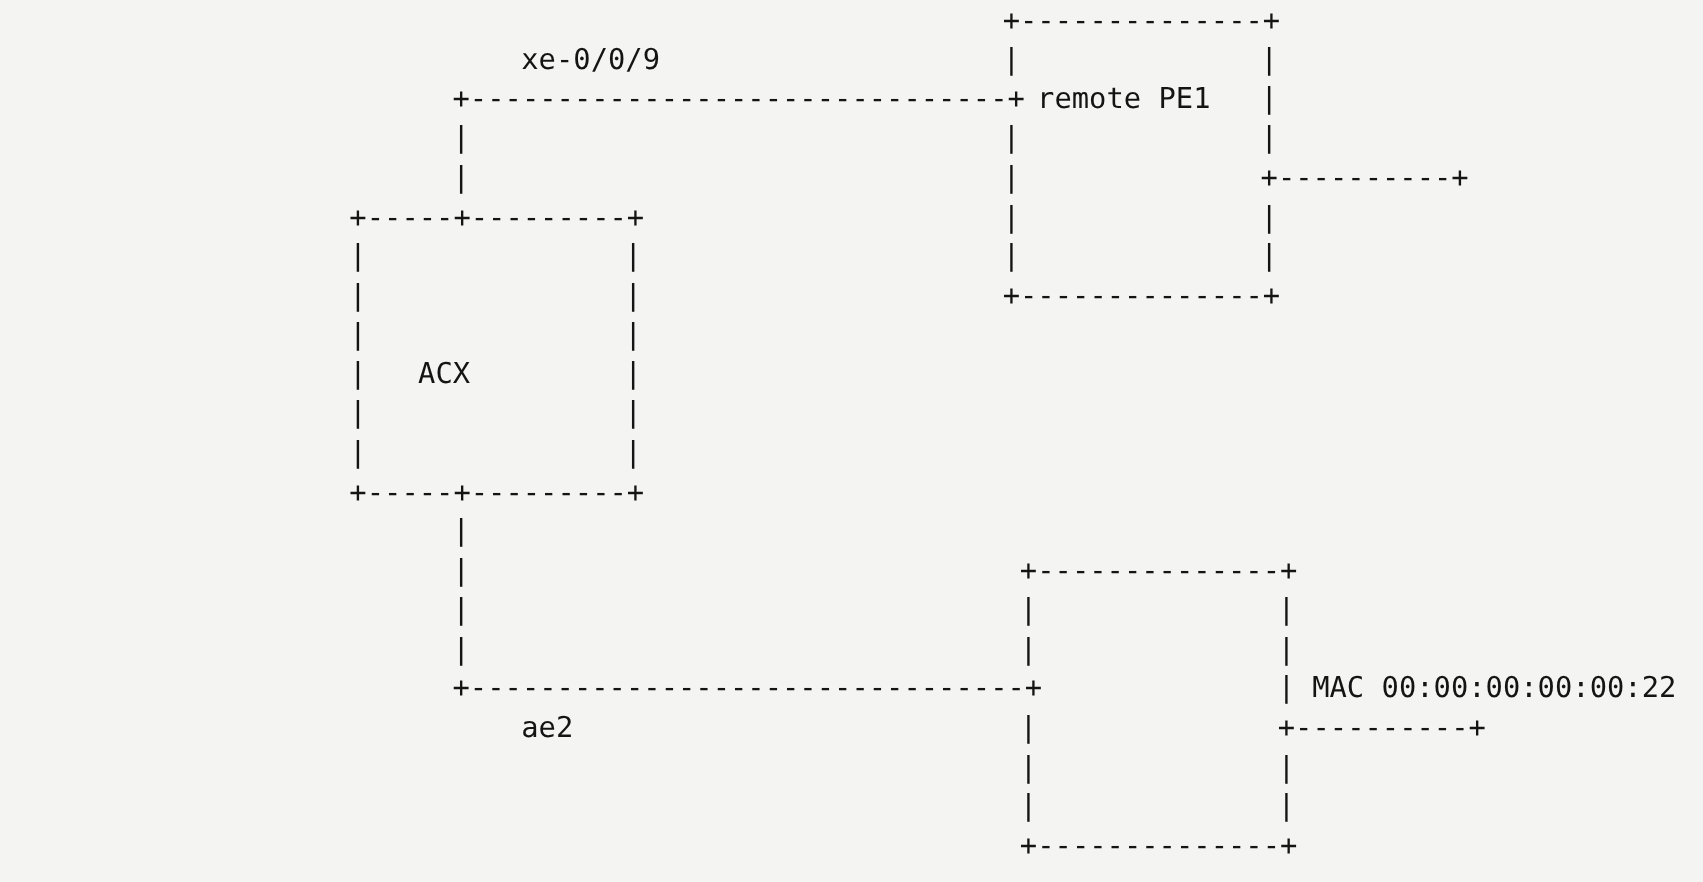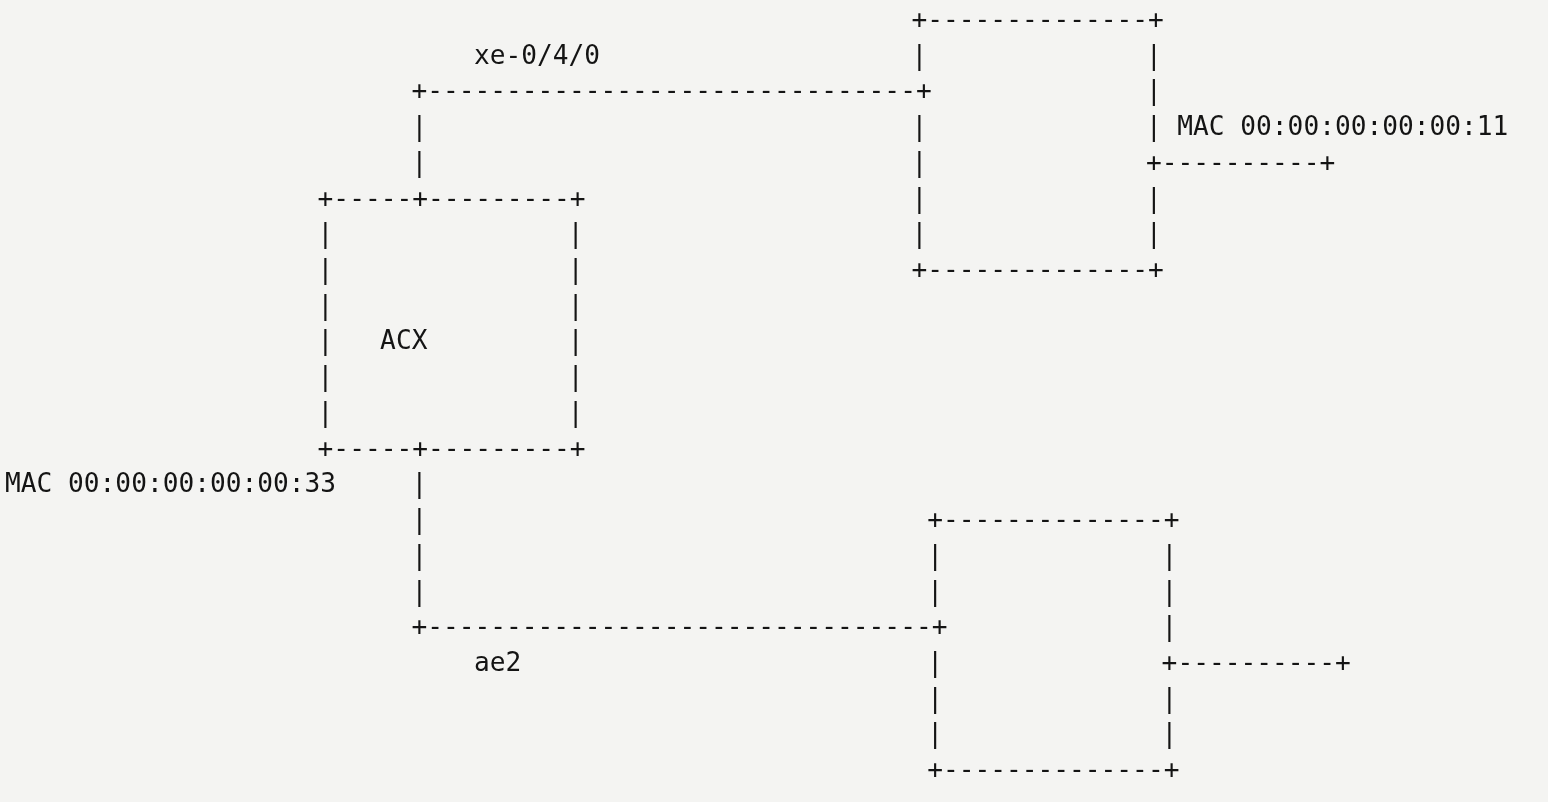--- a/index.html
+++ b/index.html
@@ -27,29 +27,29 @@
 </head>
 <body>
 
 <div id="ascii-diagram">
 
   <div class="run" style="position: absolute; left: 911.54px; top: 2px; font-family: &quot;DejaVu Sans Mono&quot;, &quot;Liberation Mono&quot;, monospace; font-size: 26.2px; line-height: 35.72px; white-space: pre; color: rgb(20, 20, 20);">+--------------+</div>
 
   <div class="run" style="position: absolute; left: 911.54px; top: 37.72px; font-family: &quot;DejaVu Sans Mono&quot;, &quot;Liberation Mono&quot;, monospace; font-size: 26.2px; line-height: 35.72px; white-space: pre; color: rgb(20, 20, 20);">|</div>
   <div class="run" style="position: absolute; left: 1145.99px; top: 37.72px; font-family: &quot;DejaVu Sans Mono&quot;, &quot;Liberation Mono&quot;, monospace; font-size: 26.2px; line-height: 35.72px; white-space: pre; color: rgb(20, 20, 20);">|</div>
 
-  <div class="run" style="position: absolute; left: 473.9px; top: 37.72px; font-family: &quot;DejaVu Sans Mono&quot;, &quot;Liberation Mono&quot;, monospace; font-size: 26.2px; line-height: 35.72px; white-space: pre; color: rgb(20, 20, 20);">xe-0/4/0</div>
+  <div class="run" style="position: absolute; left: 473.9px; top: 37.72px; font-family: &quot;DejaVu Sans Mono&quot;, &quot;Liberation Mono&quot;, monospace; font-size: 26.2px; line-height: 35.72px; white-space: pre; color: rgb(20, 20, 20);">xe-0/0/9</div>
 
   <div class="run" style="position: absolute; left: 411.38px; top: 73.44px; font-family: &quot;DejaVu Sans Mono&quot;, &quot;Liberation Mono&quot;, monospace; font-size: 26.2px; line-height: 35.72px; white-space: pre; color: rgb(20, 20, 20);">+-------------------------------+</div>
+  <div class="run" style="position: absolute; left: 942.8px; top: 73.44px; font-family: &quot;DejaVu Sans Mono&quot;, &quot;Liberation Mono&quot;, monospace; font-size: 26.2px; line-height: 35.72px; white-space: pre; color: rgb(20, 20, 20);">remote PE1</div>
   <div class="run" style="position: absolute; left: 1145.99px; top: 73.44px; font-family: &quot;DejaVu Sans Mono&quot;, &quot;Liberation Mono&quot;, monospace; font-size: 26.2px; line-height: 35.72px; white-space: pre; color: rgb(20, 20, 20);">|</div>
 
   <div class="run" style="position: absolute; left: 411.38px; top: 109.16px; font-family: &quot;DejaVu Sans Mono&quot;, &quot;Liberation Mono&quot;, monospace; font-size: 26.2px; line-height: 35.72px; white-space: pre; color: rgb(20, 20, 20);">|</div>
   <div class="run" style="position: absolute; left: 911.54px; top: 109.16px; font-family: &quot;DejaVu Sans Mono&quot;, &quot;Liberation Mono&quot;, monospace; font-size: 26.2px; line-height: 35.72px; white-space: pre; color: rgb(20, 20, 20);">|</div>
   <div class="run" style="position: absolute; left: 1145.99px; top: 109.16px; font-family: &quot;DejaVu Sans Mono&quot;, &quot;Liberation Mono&quot;, monospace; font-size: 26.2px; line-height: 35.72px; white-space: pre; color: rgb(20, 20, 20);">|</div>
-  <div class="run" style="position: absolute; left: 1177.25px; top: 109.16px; font-family: &quot;DejaVu Sans Mono&quot;, &quot;Liberation Mono&quot;, monospace; font-size: 26.2px; line-height: 35.72px; white-space: pre; color: rgb(20, 20, 20);">MAC 00:00:00:00:00:11</div>
 
   <div class="run" style="position: absolute; left: 411.38px; top: 144.88px; font-family: &quot;DejaVu Sans Mono&quot;, &quot;Liberation Mono&quot;, monospace; font-size: 26.2px; line-height: 35.72px; white-space: pre; color: rgb(20, 20, 20);">|</div>
   <div class="run" style="position: absolute; left: 911.54px; top: 144.88px; font-family: &quot;DejaVu Sans Mono&quot;, &quot;Liberation Mono&quot;, monospace; font-size: 26.2px; line-height: 35.72px; white-space: pre; color: rgb(20, 20, 20);">|</div>
   <div class="run" style="position: absolute; left: 1145.99px; top: 144.88px; font-family: &quot;DejaVu Sans Mono&quot;, &quot;Liberation Mono&quot;, monospace; font-size: 26.2px; line-height: 35.72px; white-space: pre; color: rgb(20, 20, 20);">+----------+</div>
 
   <div class="run" style="position: absolute; left: 317.6px; top: 180.6px; font-family: &quot;DejaVu Sans Mono&quot;, &quot;Liberation Mono&quot;, monospace; font-size: 26.2px; line-height: 35.72px; white-space: pre; color: rgb(20, 20, 20);">+-----+---------+</div>
   <div class="run" style="position: absolute; left: 911.54px; top: 180.6px; font-family: &quot;DejaVu Sans Mono&quot;, &quot;Liberation Mono&quot;, monospace; font-size: 26.2px; line-height: 35.72px; white-space: pre; color: rgb(20, 20, 20);">|</div>
   <div class="run" style="position: absolute; left: 1145.99px; top: 180.6px; font-family: &quot;DejaVu Sans Mono&quot;, &quot;Liberation Mono&quot;, monospace; font-size: 26.2px; line-height: 35.72px; white-space: pre; color: rgb(20, 20, 20);">|</div>
 
   <div class="run" style="position: absolute; left: 317.6px; top: 216.32px; font-family: &quot;DejaVu Sans Mono&quot;, &quot;Liberation Mono&quot;, monospace; font-size: 26.2px; line-height: 35.72px; white-space: pre; color: rgb(20, 20, 20);">|</div>
@@ -69,36 +69,36 @@
   <div class="run" style="position: absolute; left: 567.68px; top: 323.48px; font-family: &quot;DejaVu Sans Mono&quot;, &quot;Liberation Mono&quot;, monospace; font-size: 26.2px; line-height: 35.72px; white-space: pre; color: rgb(20, 20, 20);">|</div>
 
   <div class="run" style="position: absolute; left: 317.6px; top: 359.2px; font-family: &quot;DejaVu Sans Mono&quot;, &quot;Liberation Mono&quot;, monospace; font-size: 26.2px; line-height: 35.72px; white-space: pre; color: rgb(20, 20, 20);">|</div>
   <div class="run" style="position: absolute; left: 567.68px; top: 359.2px; font-family: &quot;DejaVu Sans Mono&quot;, &quot;Liberation Mono&quot;, monospace; font-size: 26.2px; line-height: 35.72px; white-space: pre; color: rgb(20, 20, 20);">|</div>
 
   <div class="run" style="position: absolute; left: 317.6px; top: 394.92px; font-family: &quot;DejaVu Sans Mono&quot;, &quot;Liberation Mono&quot;, monospace; font-size: 26.2px; line-height: 35.72px; white-space: pre; color: rgb(20, 20, 20);">|</div>
   <div class="run" style="position: absolute; left: 567.68px; top: 394.92px; font-family: &quot;DejaVu Sans Mono&quot;, &quot;Liberation Mono&quot;, monospace; font-size: 26.2px; line-height: 35.72px; white-space: pre; color: rgb(20, 20, 20);">|</div>
 
   <div class="run" style="position: absolute; left: 317.6px; top: 430.64px; font-family: &quot;DejaVu Sans Mono&quot;, &quot;Liberation Mono&quot;, monospace; font-size: 26.2px; line-height: 35.72px; white-space: pre; color: rgb(20, 20, 20);">+-----+---------+</div>
 
-  <div class="run" style="position: absolute; left: 5px; top: 466.36px; font-family: &quot;DejaVu Sans Mono&quot;, &quot;Liberation Mono&quot;, monospace; font-size: 26.2px; line-height: 35.72px; white-space: pre; color: rgb(20, 20, 20);">MAC 00:00:00:00:00:33</div>
   <div class="run" style="position: absolute; left: 411.38px; top: 466.36px; font-family: &quot;DejaVu Sans Mono&quot;, &quot;Liberation Mono&quot;, monospace; font-size: 26.2px; line-height: 35.72px; white-space: pre; color: rgb(20, 20, 20);">|</div>
 
   <div class="run" style="position: absolute; left: 411.38px; top: 502.08px; font-family: &quot;DejaVu Sans Mono&quot;, &quot;Liberation Mono&quot;, monospace; font-size: 26.2px; line-height: 35.72px; white-space: pre; color: rgb(20, 20, 20);">|</div>
   <div class="run" style="position: absolute; left: 927.17px; top: 502.08px; font-family: &quot;DejaVu Sans Mono&quot;, &quot;Liberation Mono&quot;, monospace; font-size: 26.2px; line-height: 35.72px; white-space: pre; color: rgb(20, 20, 20);">+--------------+</div>
 
   <div class="run" style="position: absolute; left: 411.38px; top: 537.8px; font-family: &quot;DejaVu Sans Mono&quot;, &quot;Liberation Mono&quot;, monospace; font-size: 26.2px; line-height: 35.72px; white-space: pre; color: rgb(20, 20, 20);">|</div>
   <div class="run" style="position: absolute; left: 927.17px; top: 537.8px; font-family: &quot;DejaVu Sans Mono&quot;, &quot;Liberation Mono&quot;, monospace; font-size: 26.2px; line-height: 35.72px; white-space: pre; color: rgb(20, 20, 20);">|</div>
   <div class="run" style="position: absolute; left: 1161.62px; top: 537.8px; font-family: &quot;DejaVu Sans Mono&quot;, &quot;Liberation Mono&quot;, monospace; font-size: 26.2px; line-height: 35.72px; white-space: pre; color: rgb(20, 20, 20);">|</div>
 
   <div class="run" style="position: absolute; left: 411.38px; top: 573.52px; font-family: &quot;DejaVu Sans Mono&quot;, &quot;Liberation Mono&quot;, monospace; font-size: 26.2px; line-height: 35.72px; white-space: pre; color: rgb(20, 20, 20);">|</div>
   <div class="run" style="position: absolute; left: 927.17px; top: 573.52px; font-family: &quot;DejaVu Sans Mono&quot;, &quot;Liberation Mono&quot;, monospace; font-size: 26.2px; line-height: 35.72px; white-space: pre; color: rgb(20, 20, 20);">|</div>
   <div class="run" style="position: absolute; left: 1161.62px; top: 573.52px; font-family: &quot;DejaVu Sans Mono&quot;, &quot;Liberation Mono&quot;, monospace; font-size: 26.2px; line-height: 35.72px; white-space: pre; color: rgb(20, 20, 20);">|</div>
 
   <div class="run" style="position: absolute; left: 411.38px; top: 609.24px; font-family: &quot;DejaVu Sans Mono&quot;, &quot;Liberation Mono&quot;, monospace; font-size: 26.2px; line-height: 35.72px; white-space: pre; color: rgb(20, 20, 20);">+--------------------------------+</div>
   <div class="run" style="position: absolute; left: 1161.62px; top: 609.24px; font-family: &quot;DejaVu Sans Mono&quot;, &quot;Liberation Mono&quot;, monospace; font-size: 26.2px; line-height: 35.72px; white-space: pre; color: rgb(20, 20, 20);">|</div>
+  <div class="run" style="position: absolute; left: 1192.88px; top: 609.24px; font-family: &quot;DejaVu Sans Mono&quot;, &quot;Liberation Mono&quot;, monospace; font-size: 26.2px; line-height: 35.72px; white-space: pre; color: rgb(20, 20, 20);">MAC 00:00:00:00:00:22</div>
 
   <div class="run" style="position: absolute; left: 473.9px; top: 644.96px; font-family: &quot;DejaVu Sans Mono&quot;, &quot;Liberation Mono&quot;, monospace; font-size: 26.2px; line-height: 35.72px; white-space: pre; color: rgb(20, 20, 20);">ae2</div>
   <div class="run" style="position: absolute; left: 927.17px; top: 644.96px; font-family: &quot;DejaVu Sans Mono&quot;, &quot;Liberation Mono&quot;, monospace; font-size: 26.2px; line-height: 35.72px; white-space: pre; color: rgb(20, 20, 20);">|</div>
   <div class="run" style="position: absolute; left: 1161.62px; top: 644.96px; font-family: &quot;DejaVu Sans Mono&quot;, &quot;Liberation Mono&quot;, monospace; font-size: 26.2px; line-height: 35.72px; white-space: pre; color: rgb(20, 20, 20);">+----------+</div>
 
   <div class="run" style="position: absolute; left: 927.17px; top: 680.68px; font-family: &quot;DejaVu Sans Mono&quot;, &quot;Liberation Mono&quot;, monospace; font-size: 26.2px; line-height: 35.72px; white-space: pre; color: rgb(20, 20, 20);">|</div>
   <div class="run" style="position: absolute; left: 1161.62px; top: 680.68px; font-family: &quot;DejaVu Sans Mono&quot;, &quot;Liberation Mono&quot;, monospace; font-size: 26.2px; line-height: 35.72px; white-space: pre; color: rgb(20, 20, 20);">|</div>
 
   <div class="run" style="position: absolute; left: 927.17px; top: 716.4px; font-family: &quot;DejaVu Sans Mono&quot;, &quot;Liberation Mono&quot;, monospace; font-size: 26.2px; line-height: 35.72px; white-space: pre; color: rgb(20, 20, 20);">|</div>
   <div class="run" style="position: absolute; left: 1161.62px; top: 716.4px; font-family: &quot;DejaVu Sans Mono&quot;, &quot;Liberation Mono&quot;, monospace; font-size: 26.2px; line-height: 35.72px; white-space: pre; color: rgb(20, 20, 20);">|</div>

